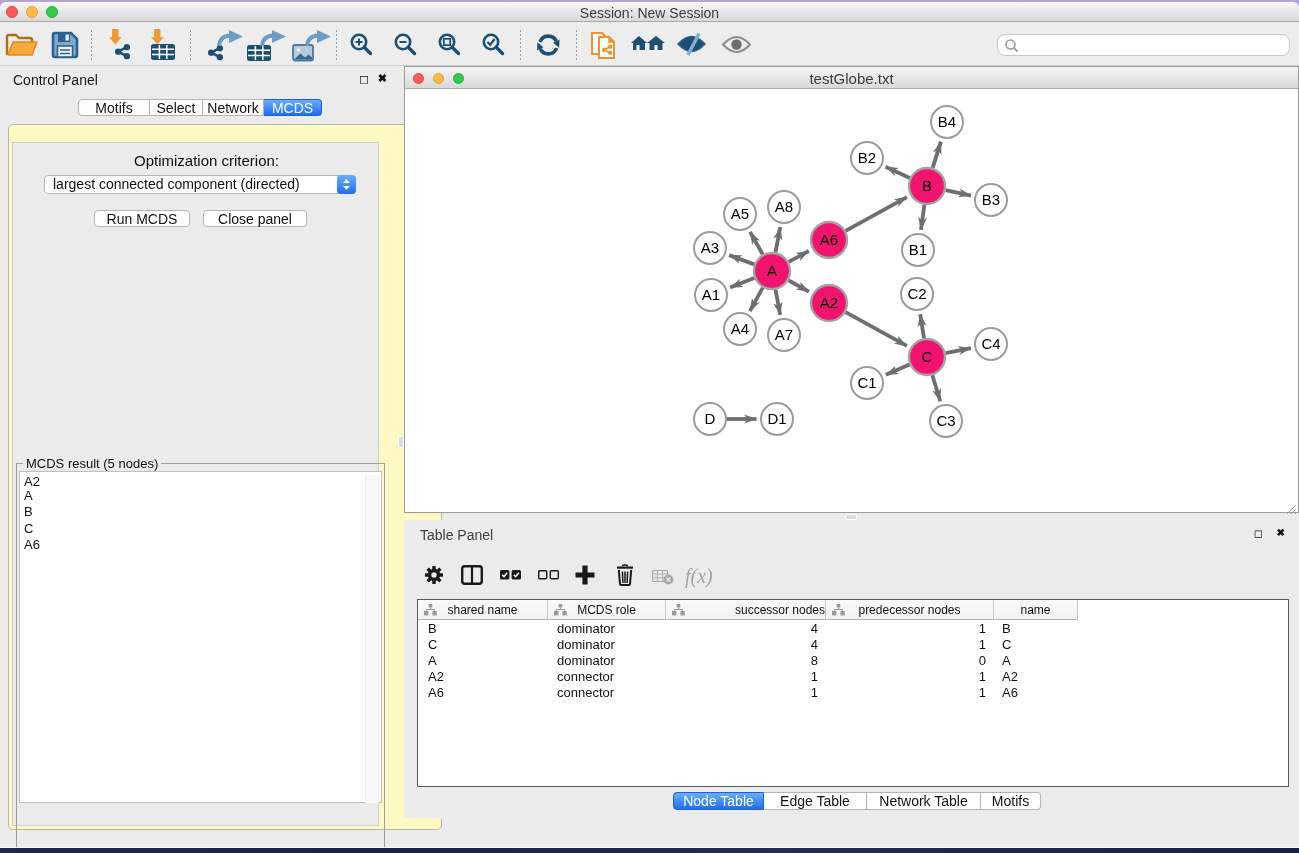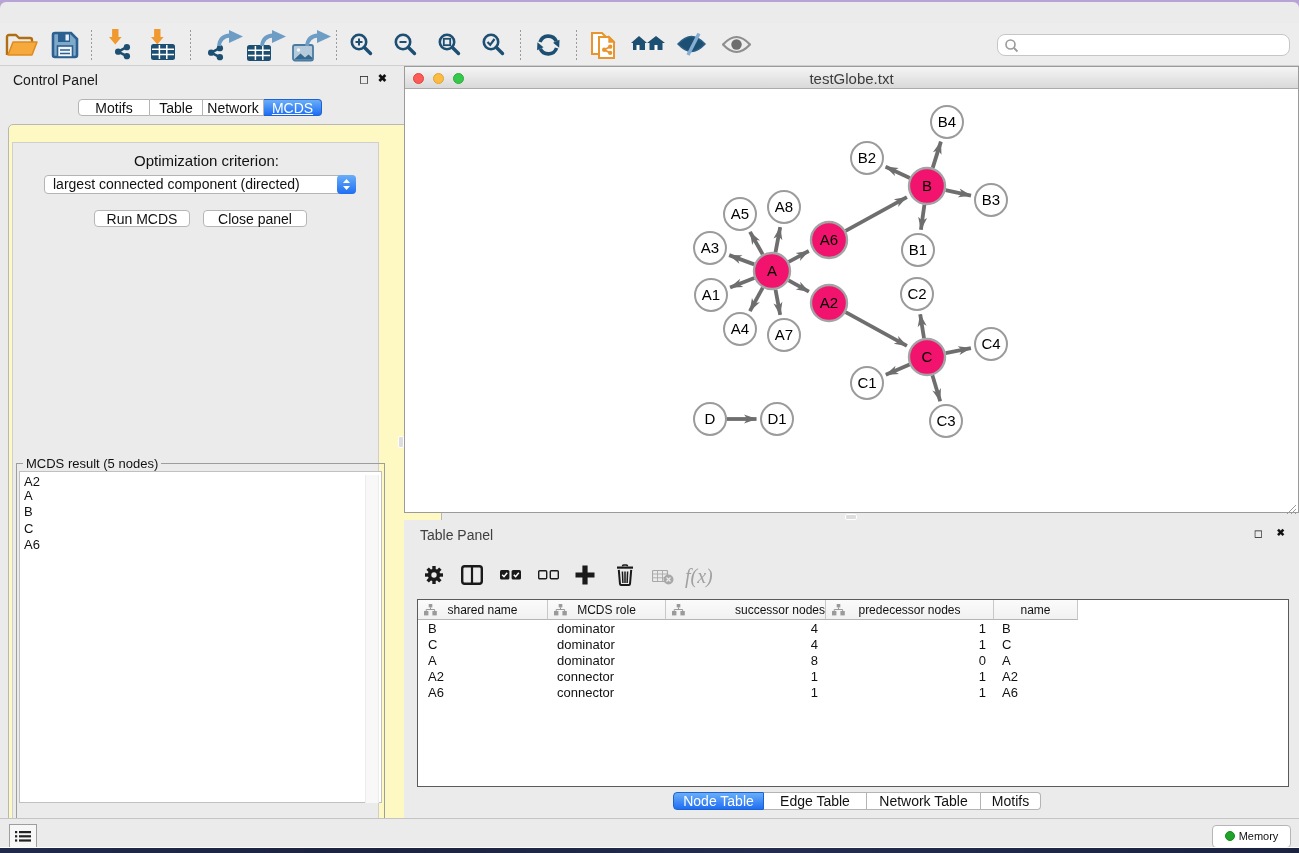--- a/index.html
+++ b/index.html
@@ -18,21 +18,21 @@
 .tbi { position:absolute; top:5px; }
 #searchbox { position:absolute; left:997px; top:11px; width:293px; height:22px; background:#fff; border:1px solid #c6c6c6; border-radius:8px; }
 
 #cpanel { position:absolute; left:0; top:64px; width:397px; height:752px; background:#ecebeb; }
 #cpanel .ptitle { position:absolute; left:13px; top:6px; font-size:14px; color:#1a1a1a; }
 .wbtn { position:absolute; font-size:13px; color:#111; }
 #cp-tabs { position:absolute; top:33px; z-index:3; left:78px; height:17px; display:flex; }
 .tab { font-size:14px; color:#111; background:#fff; border:1px solid #b4b4b4; border-left:none; height:17px; line-height:16px; text-align:center; }
 .tab.first { border-left:1px solid #b4b4b4; border-radius:4px 0 0 4px; }
 .tab.last { border-radius:0 4px 4px 0; }
-.tab.sel { background:linear-gradient(#6aaef8,#1e6ef4); color:#fff; border-color:#1e62d0;text-decoration:underline; }
+.tab.sel { background:linear-gradient(#6aaef8,#1e6ef4); color:#fff; border-color:#1e62d0; }
 #cp-box { position:absolute; left:8px; top:58px; width:434px; height:706px; border:1px solid #b7b7b7; border-radius:5px; background:#fef9c3; }
 #cp-inner { position:absolute; left:3px; top:17px; width:367px; height:684px; border:1px solid #cfcfcf; background:#ecebeb; }
 #optlabel { position:absolute; left:11px; width:100%; top:9px; text-align:center; font-size:15px; color:#111; }
 #dropdown { position:absolute; left:31px; top:32px; width:312px; height:19px; background:#fff; border:1px solid #b4b4b4; border-radius:4px; font-size:14px; color:#111; line-height:17px; padding-left:8px; }
 #dd-btn { position:absolute; right:-1px; top:-1px; width:19px; height:19px; border-radius:4px; background:linear-gradient(#6aaef8,#1e6ef4); }
 .btn { position:absolute; background:#fff; border:1px solid #b6b6b6; border-radius:4px; font-size:14px; color:#111; text-align:center; }
 #fieldset { position:absolute; left:16px; top:397px; width:369px; height:407px; border:1px solid #9d9d9d; }
 #fieldset legend { position:absolute; top:-8px; left:6px; background:#ecebeb; padding:0 3px; font-size:13px; color:#111; }
 #mcdslist { position:absolute; left:2px; top:7px; width:363px; height:332px; background:#fff; border:1px solid #c0c0c0; font-size:13px; color:#111; }
 #mcdslist .item { padding-left:4px; height:16.2px; line-height:16px; }
@@ -56,20 +56,26 @@
 .btab.last { border-radius:0 4px 4px 0; }
 .btab.sel { background:linear-gradient(#6aaef8,#1e6ef4); color:#fff; border-color:#1e62d0; }
 
 #statusbar { position:absolute; left:0; top:816px; width:1299px; height:31px; background:#ecebeb; border-top:1px solid #c4c4c4; }
 #listbtn { position:absolute; left:9px; top:5px; width:28px; height:25px; background:#f7f7f7; border:1px solid #9e9e9e; }
 #membtn { position:absolute; right:8px; top:6px; width:79px; height:23px; background:#fff; border:1px solid #b6b6b6; border-radius:4px; font-size:11px; color:#111; line-height:21px; text-align:center; }
 </style>
 </head>
 <body>
 <div id="win">
+  <div id="titlebar">
+    <div class="tl" style="left:6px; background:#fc5b57; border:1px solid #e2433e;"></div>
+    <div class="tl" style="left:26px; background:#fcbc40; border:1px solid #e0a135;"></div>
+    <div class="tl" style="left:46px; background:#35c94b; border:1px solid #2bab39;"></div>
+    <div class="title">Session: New Session</div>
+  </div>
   <div id="toolbar">
 <svg class="tbi" style="left:4px; top:8px;" width="34" height="28" viewBox="0 0 34 28">
 <path d="M3 24 L3 6 Q3 4 5 4 L12 4 L15 7 L26 7 Q28 7 28 9 L28 11" fill="none" stroke="#b06e14" stroke-width="2.4" stroke-linejoin="round"></path>
 <path d="M4 24 L9 11 L33 11 L28 24 Z" fill="#f6a93c" stroke="#e08a1e" stroke-width="1.5" stroke-linejoin="round"></path>
 </svg>
 <svg class="tbi" style="left:51px; top:8px;" width="28" height="28" viewBox="0 0 28 28">
 <path d="M2 4 Q2 2 4 2 L20 2 L26 8 L26 24 Q26 26 24 26 L4 26 Q2 26 2 24 Z" fill="#7fa9c9" stroke="#2c6091" stroke-width="2.6"></path>
 <rect x="7" y="2.5" width="12" height="8.5" fill="#2c6091"></rect>
 <rect x="14.5" y="3.5" width="3.4" height="6" fill="#e8f0f6"></rect>
 <rect x="6.5" y="15" width="15" height="11" fill="#f2f6fa" stroke="#2c6091" stroke-width="1.6"></rect>
@@ -205,21 +211,21 @@
           <line x1="10" y1="10" x2="13.5" y2="13.5" stroke="#9a9a9a" stroke-width="1.8"></line>
         </svg>
       </div>
 </div>
   <div id="cpanel">
     <div class="ptitle">Control Panel</div>
     <div class="wbtn" style="right:28px; top:6px; font-size:12px;">◻</div>
     <div class="wbtn" style="right:10px; top:6px; font-weight:bold; font-size:11px;">✖</div>
     <div id="cp-tabs">
       <div class="tab first" style="width:72px;">Motifs</div>
-        <div class="tab" style="width:53px;">Table</div>
+        <div class="tab" style="width:53px;">Select</div>
         <div class="tab" style="width:61px;">Network</div>
         <div class="tab last sel" style="width:58px;">MCDS</div>
     </div>
     <div id="cp-box">
       <div id="cp-inner">
         <div id="optlabel">Optimization criterion:</div>
         <div id="dropdown">largest connected component (directed)
           <div id="dd-btn"><svg width="19" height="19">
                 <path d="M9.5 4 L13 8 L6 8 Z" fill="#fff"></path>
                 <path d="M9.5 15 L13 11 L6 11 Z" fill="#fff"></path>
@@ -452,29 +458,14 @@
     </div>
     <div id="btabs">
       <div class="btab first sel" style="width:91px;">Node Table</div>
         <div class="btab" style="width:103px;">Edge Table</div>
         <div class="btab" style="width:114px;">Network Table</div>
         <div class="btab last" style="width:60px;">Motifs</div>
     </div>
   </div>
 <div style="position:absolute; left:398px; top:434px; width:6px; height:12px; background:#ddd; border:1px solid #fff; border-radius:2px; z-index:5;"></div>
 <div style="position:absolute; left:845px; top:512px; width:12px; height:6px; background:#ddd; border:1px solid #fff; border-radius:2px; z-index:5;"></div>
-  <div id="statusbar">
-    <div id="listbtn">
-      <svg width="26" height="23" viewBox="0 0 26 23">
-          <g fill="#222">
-            <rect x="5" y="6" width="2.2" height="2.2"></rect>
-            <rect x="9" y="6" width="12" height="2.2"></rect>
-            <rect x="5" y="10.2" width="2.2" height="2.2"></rect>
-            <rect x="9" y="10.2" width="12" height="2.2"></rect>
-            <rect x="5" y="14.4" width="2.2" height="2.2"></rect>
-            <rect x="9" y="14.4" width="12" height="2.2"></rect>
-          </g>
-        </svg>
-    </div>
-    <div id="membtn"><span style="display:inline-block; width:10px; height:10px; border-radius:50%; background:#1fa32a; border:1px solid #118a1c; vertical-align:-1px; margin-right:4px;"></span>Memory</div>
-  </div>
 </div>
 <div id="deskbottom"></div>
 
 </body></html>

